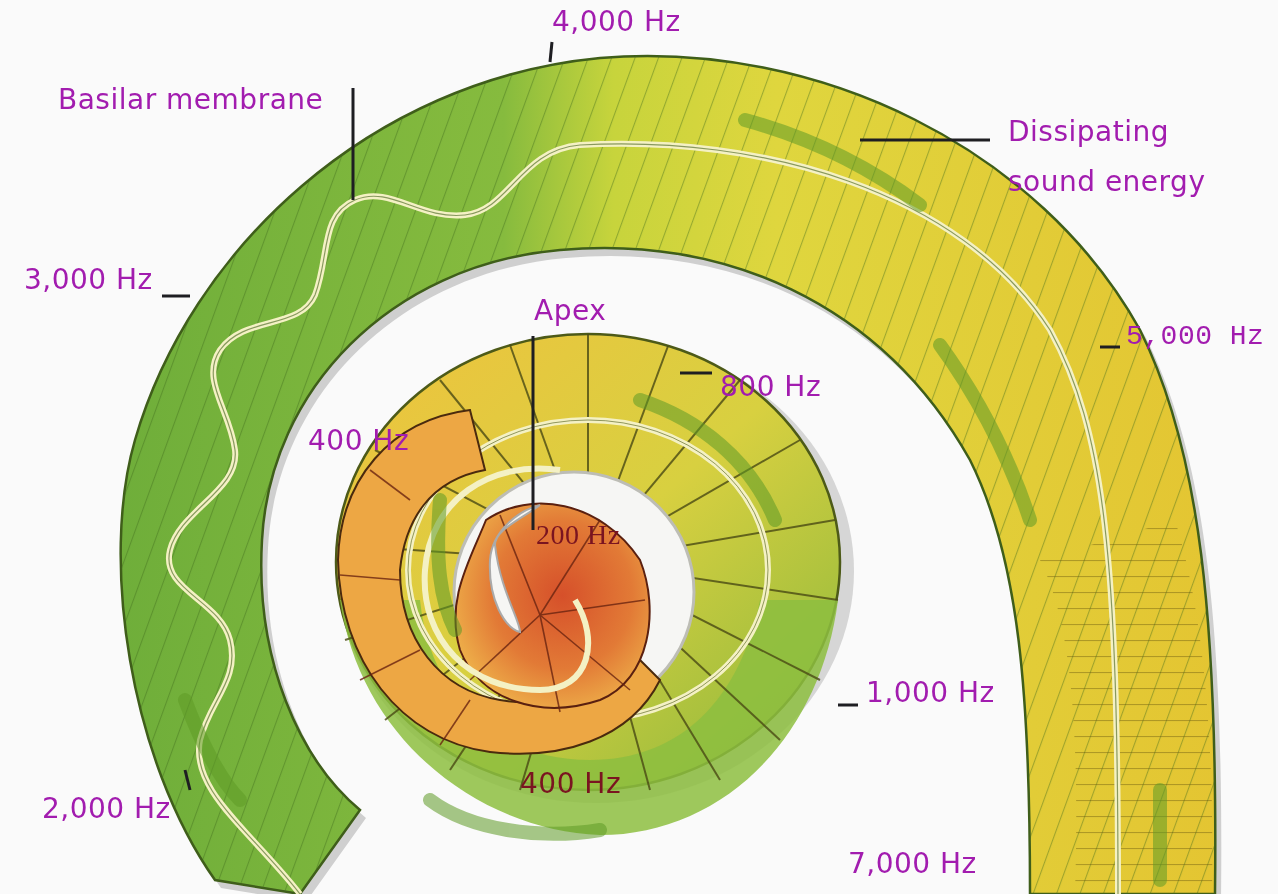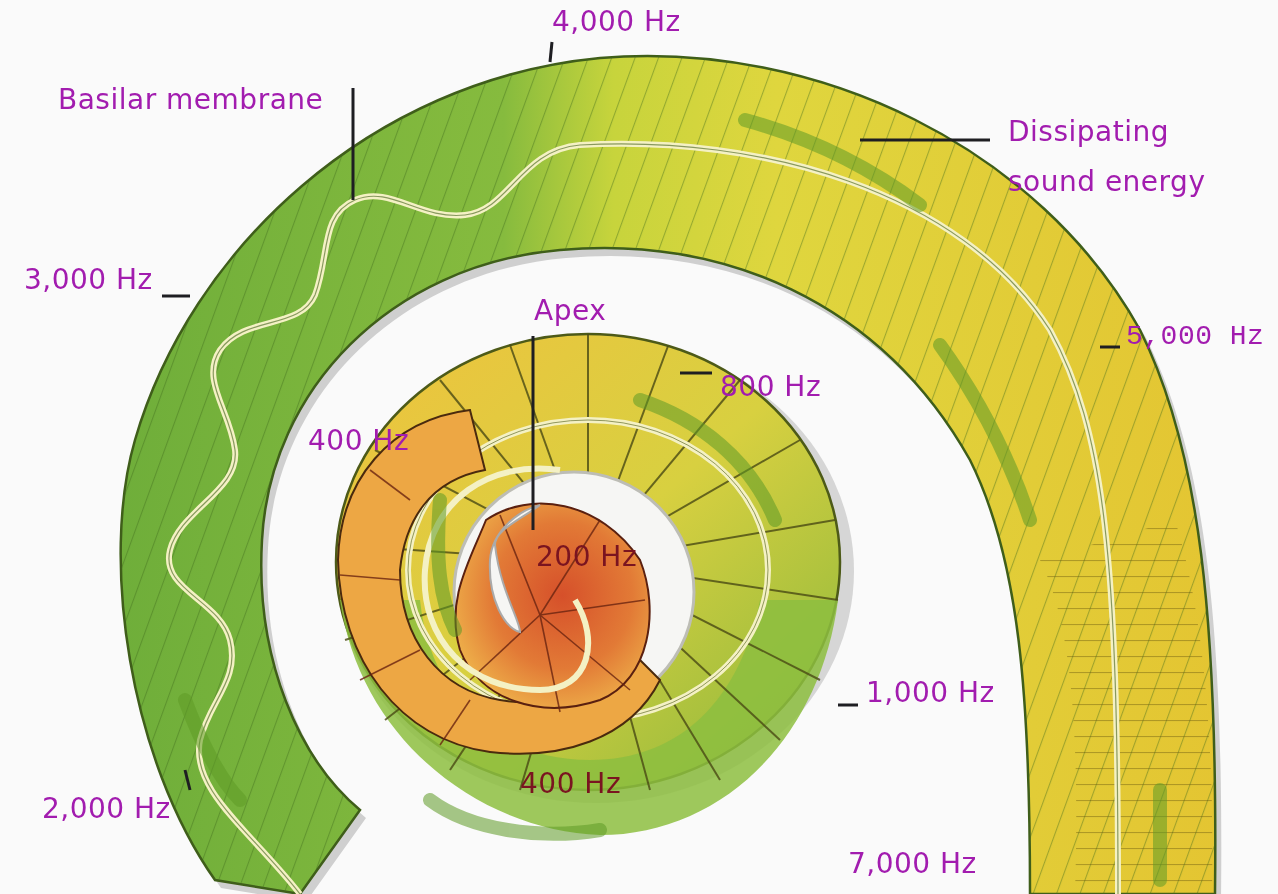--- a/index.html
+++ b/index.html
@@ -187,17 +187,17 @@
 
 <div class="lbl" style="left:58px; top:50px;margin-top:36px;">Basilar membrane</div>
 <div class="lbl" style="left:552px; top:8px;">4,000 Hz</div>
 <div class="lbl" style="left:1008px; top:118px;">Dissipating</div>
 <div class="lbl" style="left:1008px; top:168px;">sound energy</div>
 <div class="lbl" style="left:10px; top:266px;margin-left:14px;">3,000 Hz</div>
 <div class="lbl" style="left:1126px; top:323px;font-family:Liberation Mono, monospace;">5,000 Hz</div>
 <div class="lbl" style="left:534px; top:297px;">Apex</div>
 <div class="lbl" style="left:720px; top:344px;margin-top:29px;">800 Hz</div>
 <div class="lbl" style="left:308px; top:427px;">400 Hz</div>
-<div class="lbl red" style="left:536px; top:543px;">200 Hz</div>
+<div class="lbl red" style="left:536px; top:521px;font-family:Liberation Serif, serif;">200 Hz</div>
 <div class="lbl red" style="left:520px; top:727px;margin-top:43px;">400 Hz</div>
 <div class="lbl" style="left:866px; top:679px;text-align:center;">1,000 Hz</div>
 <div class="lbl" style="left:42px; top:795px;">2,000 Hz</div>
 <div class="lbl" style="left:848px; top:850px;">7,000 Hz</div>
 
 </body></html>

